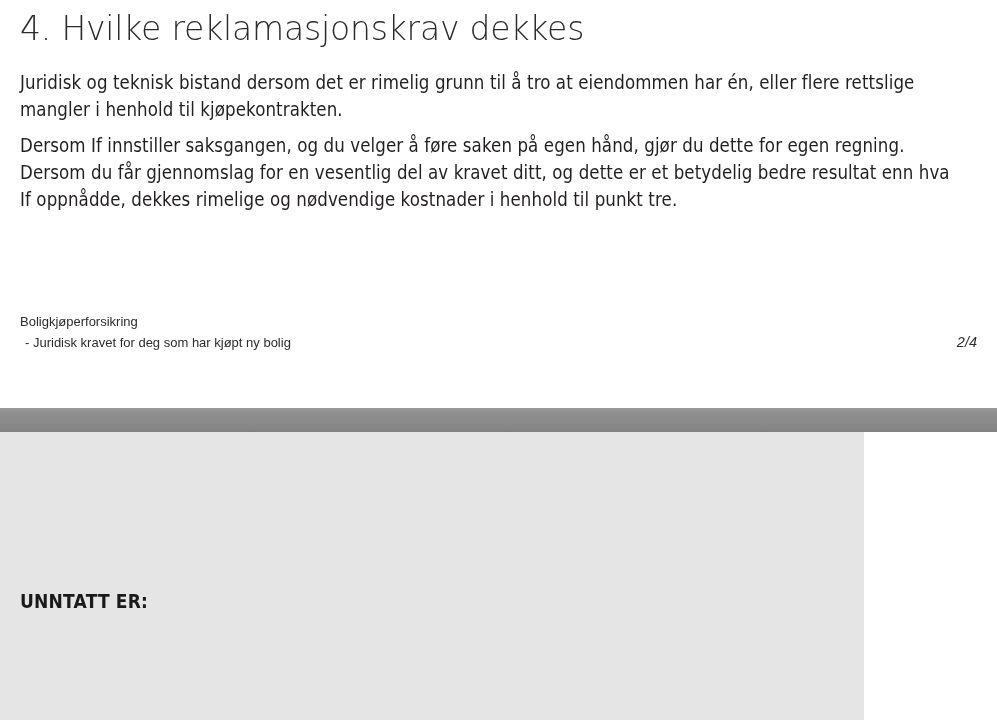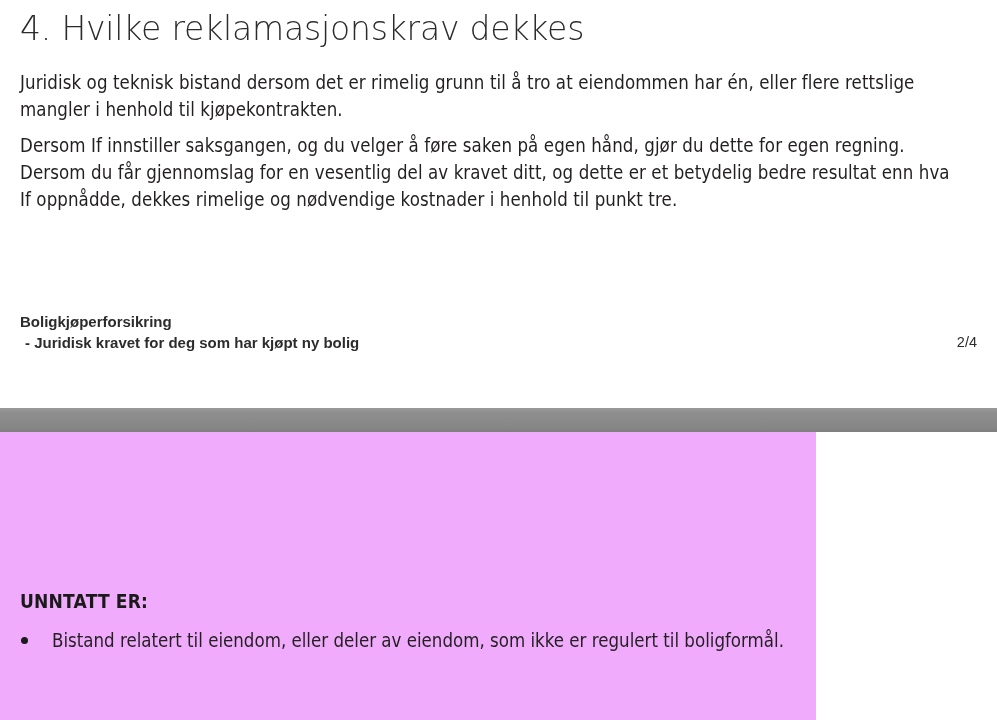--- a/index.html
+++ b/index.html
@@ -65,37 +65,37 @@
   .body-para.p1 { top: 69px; }
   .body-para.p2 { top: 132px; }
 
   
   .footer-block {
     position: absolute;
     left: 20px;
     top: 311px;
     width: 700px;
     font-family: "Liberation Sans", sans-serif;
-    font-size: 15px;
+    font-size: 13px;
     line-height: 21px;
     color: #2c2c2c;
-    font-weight: bold;
   }
   .footer-line-1 { display: block; }
   .footer-line-2 { display: block; padding-left: 5px; }
 
   .page-number {
     position: absolute;
     right: 20px;
     top: 332px;
     font-family: "Liberation Sans", sans-serif;
     font-size: 14.5px;
     line-height: 21px;
     color: #2c2c2c;
     text-align: right;
+    font-style: italic;
   }
 
   
   .divider-bar {
     position: absolute;
     left: 0;
     top: 408px;
     width: 997px;
     height: 24px;
     background: linear-gradient(to bottom,
@@ -106,21 +106,22 @@
                 #7e7e7e 100%);
   }
 
   
   .slide-lower {
     position: absolute;
     left: 0;
     top: 432px;
     width: 816px;
     height: 288px;
-    background: #f0abfc;
+    background: #e5e5e5;
+    padding-left: 48px;
   }
 
   .section-heading {
     position: absolute;
     left: 20px;
     top: 156px;
     font-family: "DejaVu Sans", sans-serif;
     font-size: 19px;
     font-weight: 700;
     line-height: 26px;
@@ -190,21 +191,17 @@
 
   </div>
 
   <div class="divider-bar"></div>
 
   <div class="slide-lower">
 
     <div class="section-heading">UNNTATT ER:</div>
 
     <ul class="bullet-list">
-      <li class="bullet-item">
-        <span class="bullet-marker"></span>
-        <span class="bullet-text">Bistand relatert til eiendom, eller deler av eiendom, som ikke er regulert til boligformål.</span>
-      </li>
     </ul>
 
   </div>
 
 </div>
 
 </body></html>

